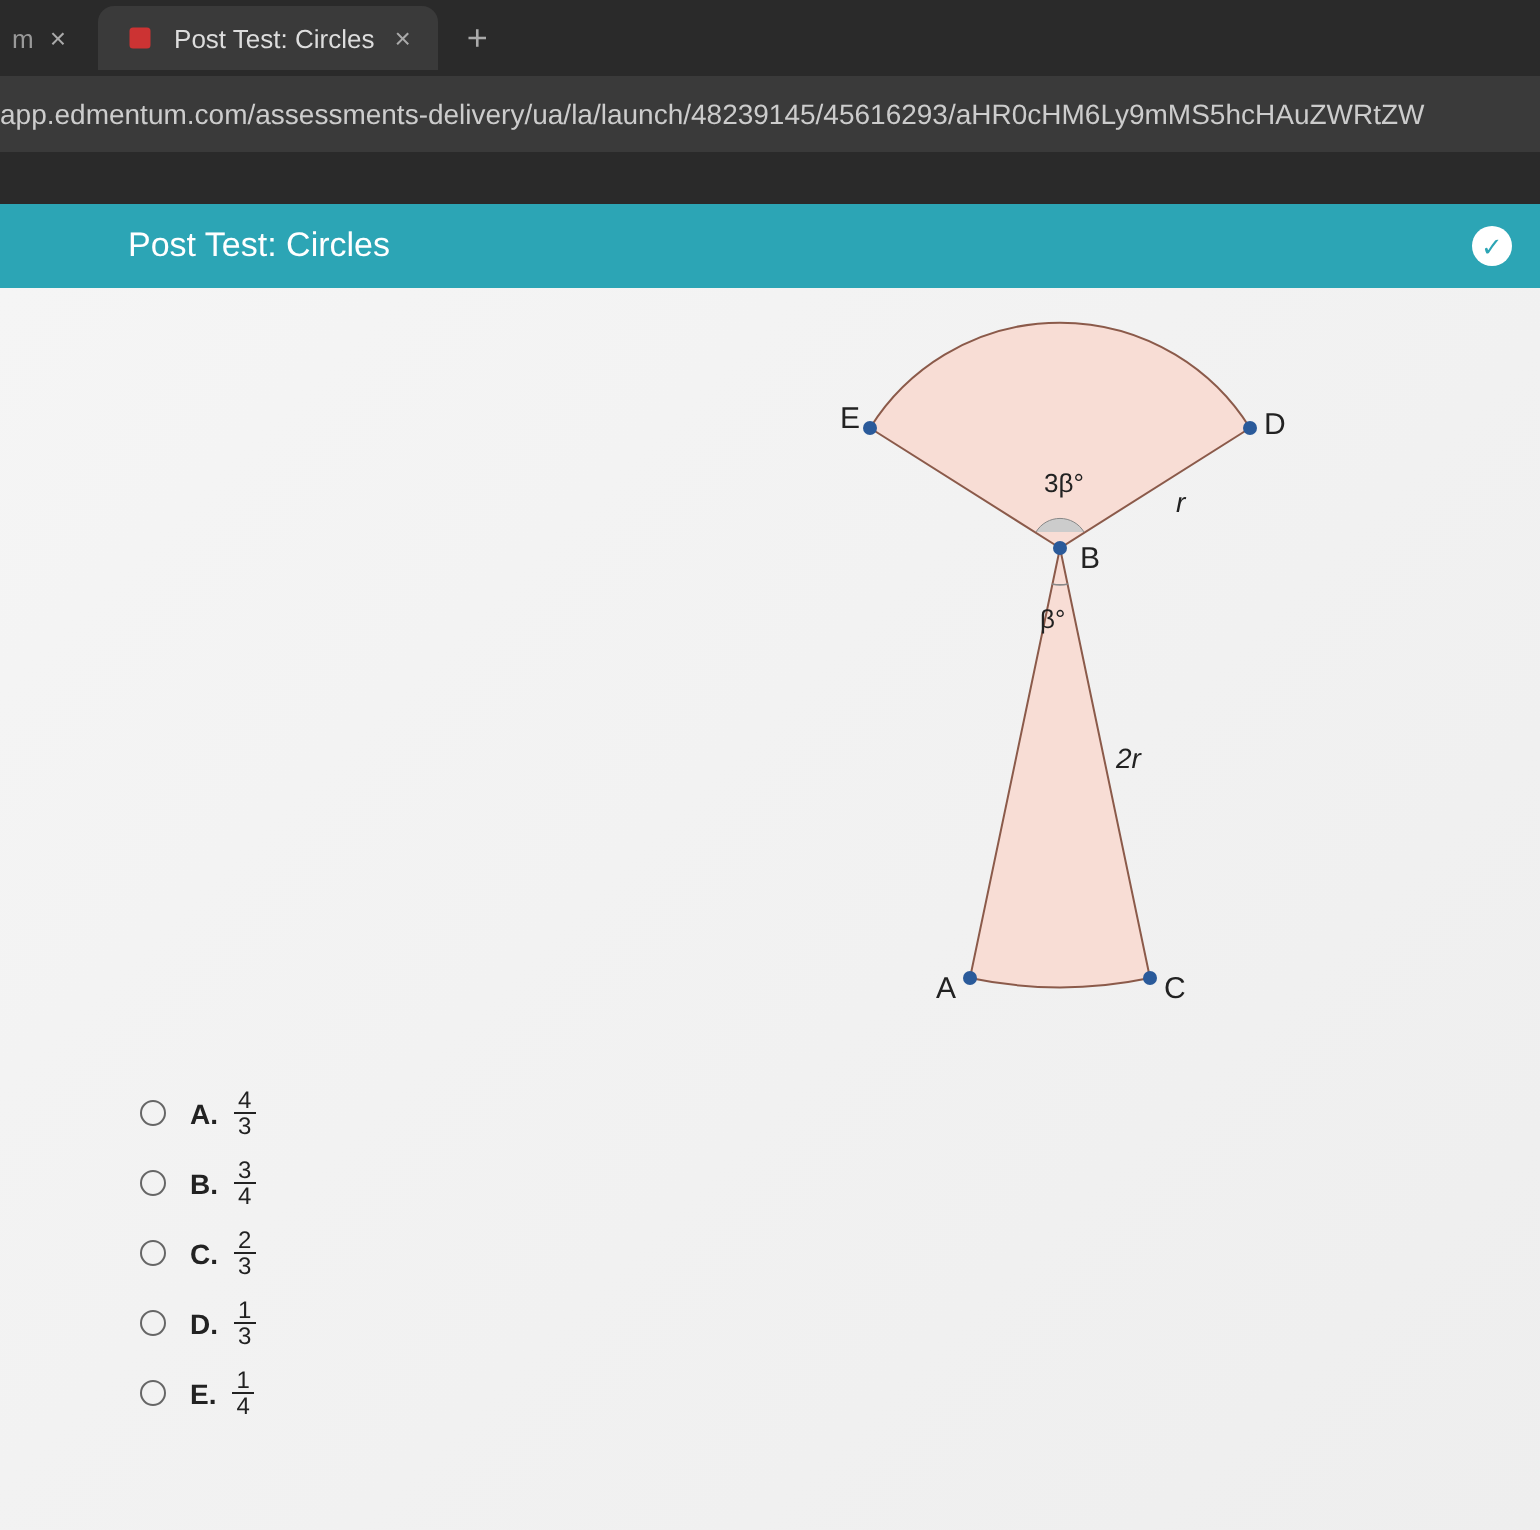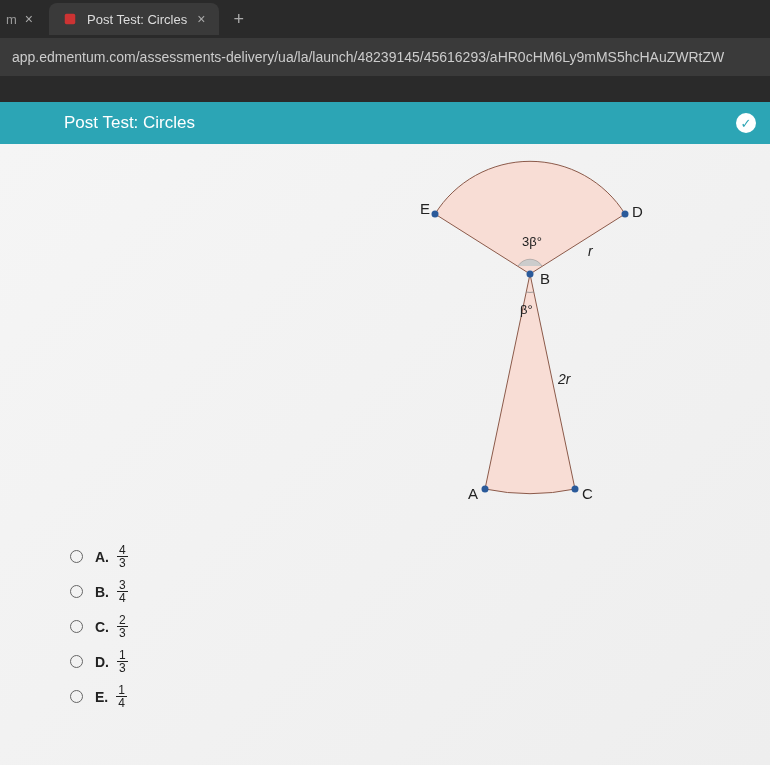--- a/index.html
+++ b/index.html
@@ -37,21 +37,21 @@
       margin-left: 10px;
     }
     .tab-icon { width: 14px; height: 14px; display: inline-block; color: #ccc; }
     .close-x { color: #aaa; cursor: pointer; font-size: 14px; }
     .new-tab { color: #aaa; margin-left: 14px; font-size: 18px; cursor: pointer; }
     .url-bar {
       background: #3a3a3a;
       height: 38px;
       display: flex;
       align-items: center;
-      padding: 0 12px;
+      padding: 0 0;
       color: #ccc;
       font-size: 14px;
       white-space: nowrap;
       overflow: hidden;
     }
     .page-area {
       background: #ddd;
       height: calc(765px - 76px);
       position: relative;
     }

